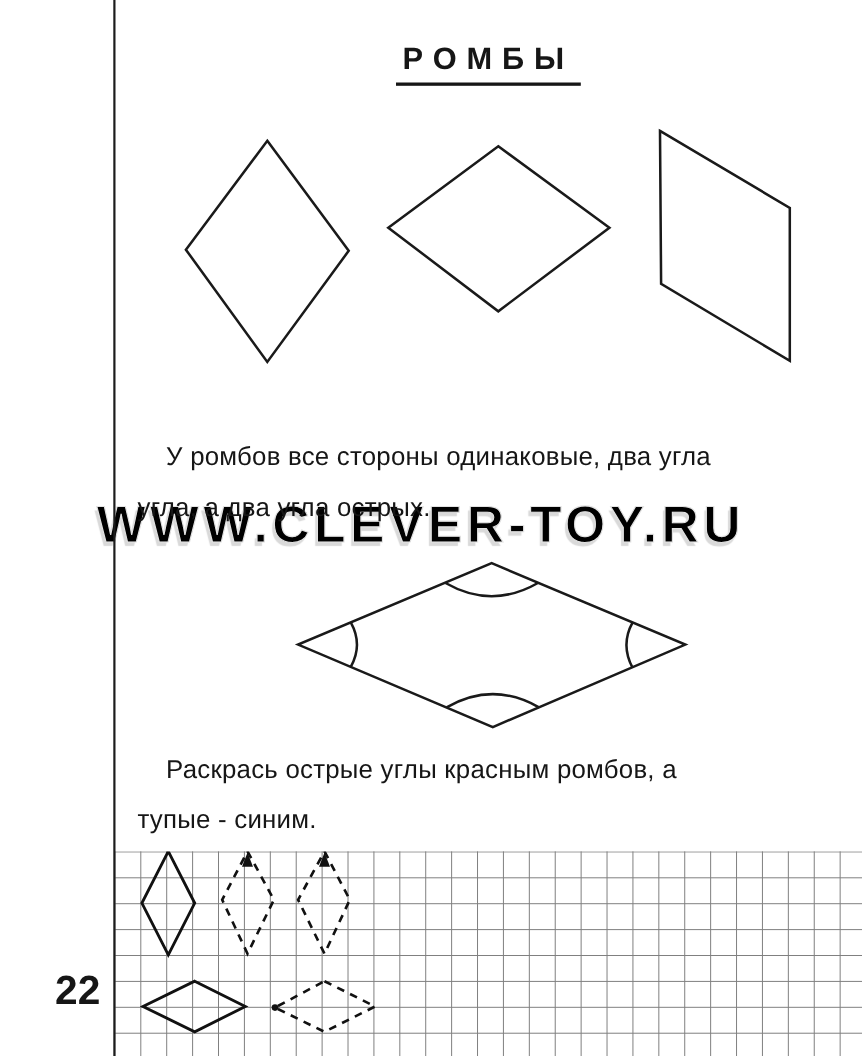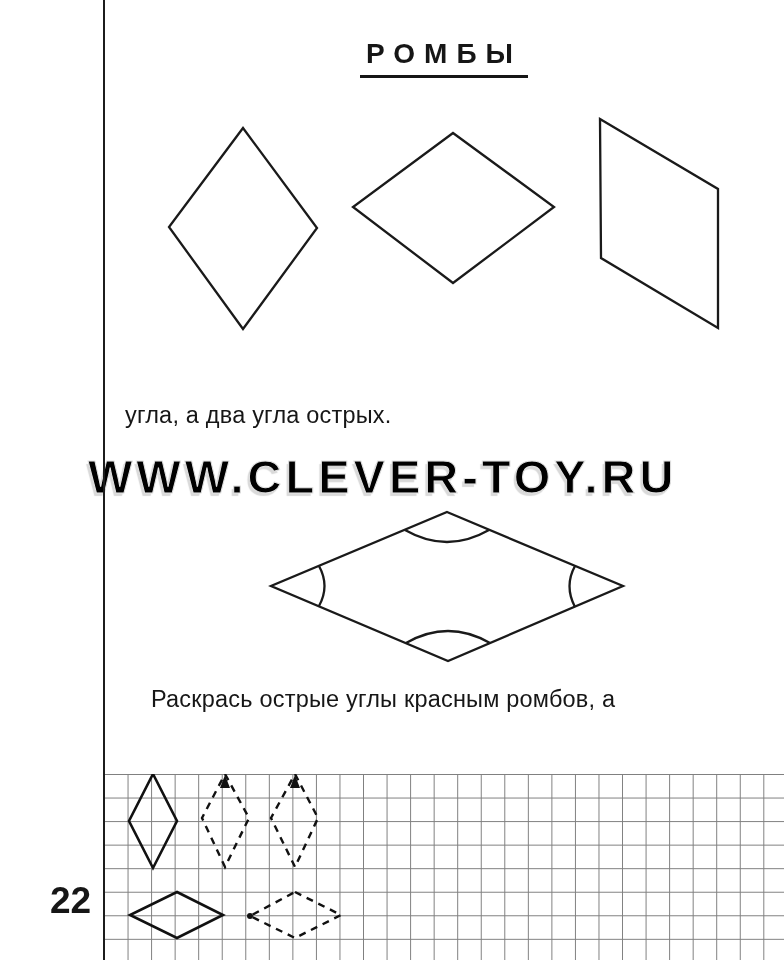--- a/index.html
+++ b/index.html
@@ -63,35 +63,37 @@
     <span>РОМБЫ</span>
   </div>
 
   <svg class="figure-svg" style="top:0;" width="784" height="360" viewBox="0 0 784 360">
     <polygon class="shape" points="243,128 317,228 243,329 169,227"></polygon>
     <polygon class="shape" points="453,133 554,207 453,283 353,207"></polygon>
     <polygon class="shape" points="600,119 718,189 718,328 601,258"></polygon>
   </svg>
 
   <div class="para" style="top:392px;">
+    <div class="jline indent">У ромбов все стороны одинаковые, два угла</div>
     <div>угла, а два угла острых.</div>
   </div>
 
   <div class="watermark">WWW.CLEVER-TOY.RU</div>
 
   <svg class="figure-svg" style="top:500px;" width="784" height="175" viewBox="0 500 784 175">
     <polygon class="shape" points="447,512 623,586 448,661 271,586"></polygon>
     <path class="shape" d="M 405,530 Q 447,554 489,530"></path>
     <path class="shape" d="M 406,643 Q 448,619 490,643"></path>
     <path class="shape" d="M 319,566 Q 330,586 319,606"></path>
     <path class="shape" d="M 575,566 Q 564,586 575,607"></path>
   </svg>
 
   <div class="para" style="top:676px;">
     <div class="jline indent">Раскрась острые углы красным ромбов, а</div>
+    <div>тупые - синим.</div>
   </div>
 
   <div class="grid-paper">
     <svg width="680" height="186" viewBox="0 0 680 186">
       <polygon class="shape-thick" points="49,0 73,47 49,94 25,47"></polygon>
       <polygon class="dashed" points="121,0 145,44 121,93 98,44"></polygon>
       <polygon class="dashed" points="191,0 214,44 191,93 167,44"></polygon>
       <polygon class="shape-thick" points="73,118 119,141 73,164 26,141"></polygon>
       <polygon class="dashed" points="191,118 237,141 191,164 146,142"></polygon>
       <polygon class="marker" points="121,1 116,14 126,14"></polygon>

